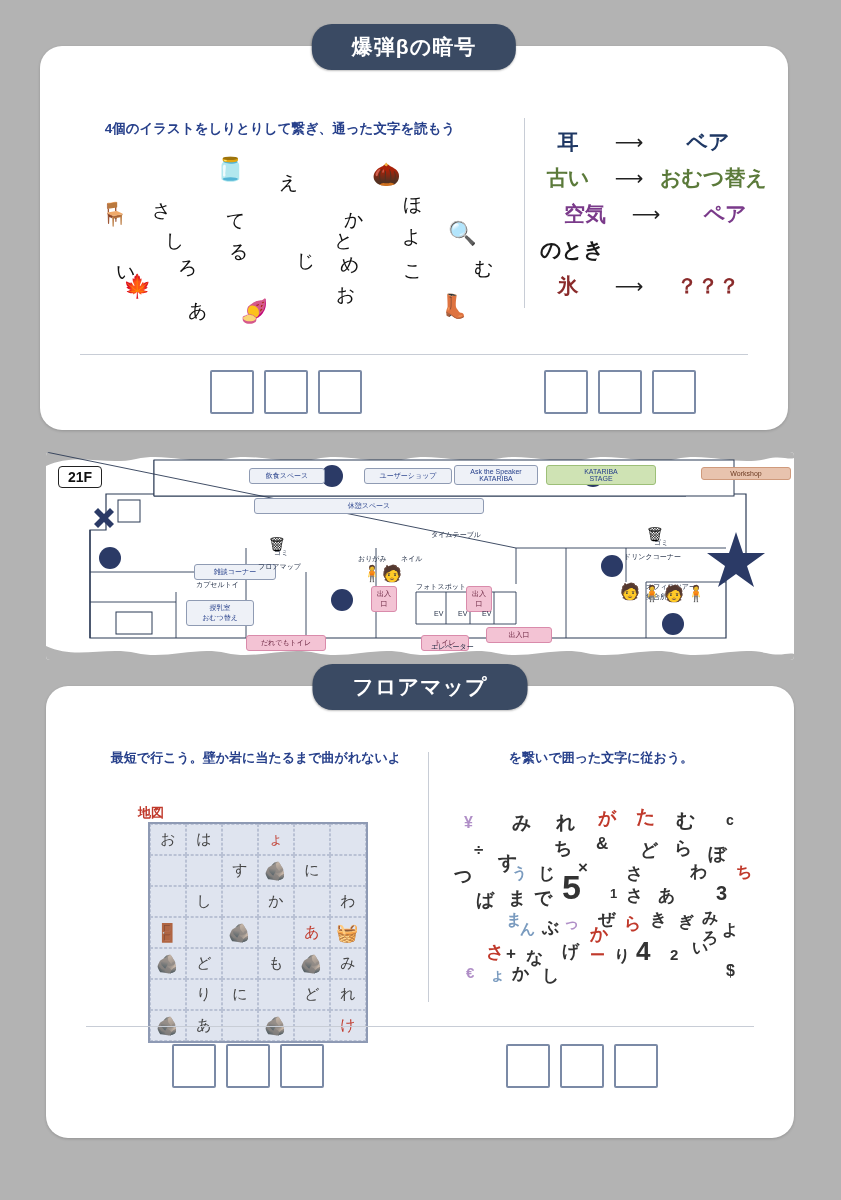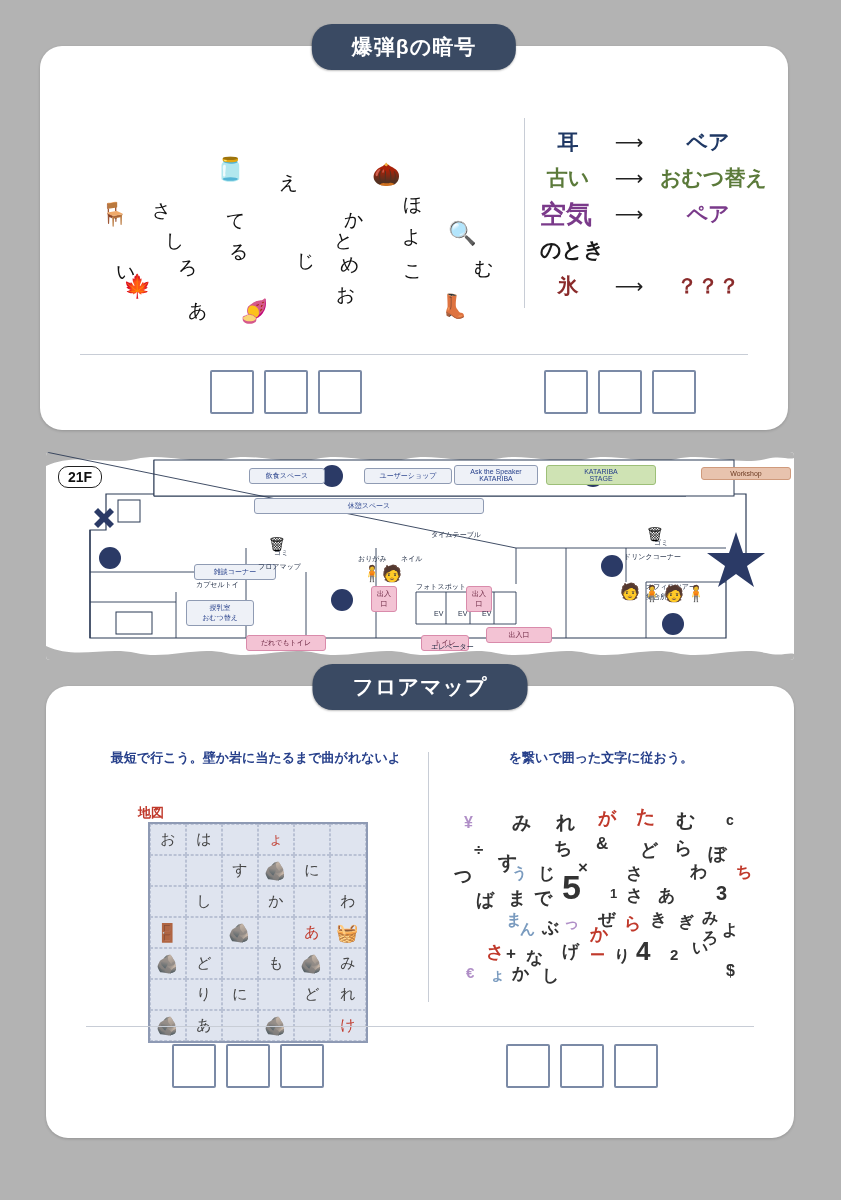--- a/index.html
+++ b/index.html
@@ -57,21 +57,21 @@
   
   #mapstrip{
     position:absolute;left:46px;top:452px;width:748px;height:208px;
     background:#fff;
     border-radius:4px;
     overflow:hidden;
   }
   .wavetop,.wavebot{position:absolute;left:0;width:100%;height:14px;}
   .floor-badge{
     position:absolute;left:12px;top:14px;
-    border:1.5px solid #222;border-radius:10px;
+    border:1.5px solid #222;border-radius:4px;
     padding:2px 9px;font-size:14px;font-weight:bold;background:#fff;color:#111;
   }
   .map-inner{position:absolute;left:0;top:0;width:100%;height:100%;}
   .mlabel{position:absolute;font-size:7px;color:#1d2a42;white-space:nowrap;}
   .mtag{
     position:absolute;border:1px solid #8f9bb3;background:#eef1f7;color:#27408b;
     font-size:7px;border-radius:3px;padding:2px 4px;white-space:nowrap;text-align:center;
   }
   .pink{background:#f3c3d4;border:1px solid #d98bab;color:#6a2540;}
   .green{background:#cfe3b4;border:1px solid #9dbf78;}
@@ -92,20 +92,21 @@
   .sym{position:absolute;font-weight:bold;}
 </style>
 </head>
 <body>
 
 <div class="card" id="card-beta">
   <div class="pill-wrap">
     <div class="title-pill">爆弾βの暗号</div>
   </div>
 
+  <div class="beta-left-head">4個のイラストをしりとりして繋ぎ、通った文字を読もう</div>
 
   <div id="beta-float-layer">
       <div class="float" style="left: 239px; top: 124px;">え</div>
       <div class="float" style="left: 112px; top: 152px;">さ</div>
       <div class="float" style="left: 186px; top: 162px;">て</div>
       <div class="float" style="left: 363px; top: 146px;">ほ</div>
       <div class="float" style="left: 304px; top: 161px;">か</div>
       <div class="float" style="left: 125px; top: 182px;">し</div>
       <div class="float" style="left: 189px; top: 193px;">る</div>
       <div class="float" style="left: 294px; top: 182px;">と</div>
@@ -137,21 +138,21 @@
         <span style="font-size: 21px; font-weight: bold; min-width: 56px; text-align: center; color: rgb(31, 56, 100);">耳</span>
         <span class="arrow" style="min-width: 44px; text-align: center;">⟶</span>
         <span style="font-size: 21px; font-weight: bold; color: rgb(31, 56, 100); min-width: 96px; text-align: center;">ベア</span>
       </div>
       <div style="display: flex; align-items: center; gap: 10px; height: 36px; justify-content: flex-start;">
         <span style="font-size: 21px; font-weight: bold; min-width: 56px; text-align: center; color: rgb(91, 122, 58);">古い</span>
         <span class="arrow" style="min-width: 44px; text-align: center;">⟶</span>
         <span style="font-size: 21px; font-weight: bold; color: rgb(91, 122, 58); min-width: 96px; text-align: center;">おむつ替え</span>
       </div>
       <div style="display: flex; align-items: center; gap: 10px; height: 36px; justify-content: flex-start;">
-        <span style="font-size: 26px; font-weight: bold; min-width: 56px; text-align: left; color: rgb(122, 58, 138);">空気</span>
+        <span style="font-size: 21px; font-weight: bold; min-width: 56px; text-align: center; color: rgb(122, 58, 138); margin-left: 17px;">空気</span>
         <span class="arrow" style="min-width: 44px; text-align: center;">⟶</span>
         <span style="font-size: 21px; font-weight: bold; color: rgb(122, 58, 138); min-width: 96px; text-align: center;">ペア</span>
       </div>
       <div style="display: flex; align-items: center; gap: 10px; height: 36px; justify-content: flex-start;">
         <span style="font-size: 21px; font-weight: bold; min-width: 56px; text-align: right; color: rgb(26, 26, 26);">のとき</span>
         <span class="arrow" style="min-width: 44px; text-align: center;"></span>
         <span style="font-size: 21px; font-weight: bold; color: rgb(26, 26, 26); min-width: 96px; text-align: center;"></span>
       </div>
       <div style="display: flex; align-items: center; gap: 10px; height: 36px; justify-content: flex-start;">
         <span style="font-size: 21px; font-weight: bold; min-width: 56px; text-align: center; color: rgb(138, 43, 43);">氷</span>

